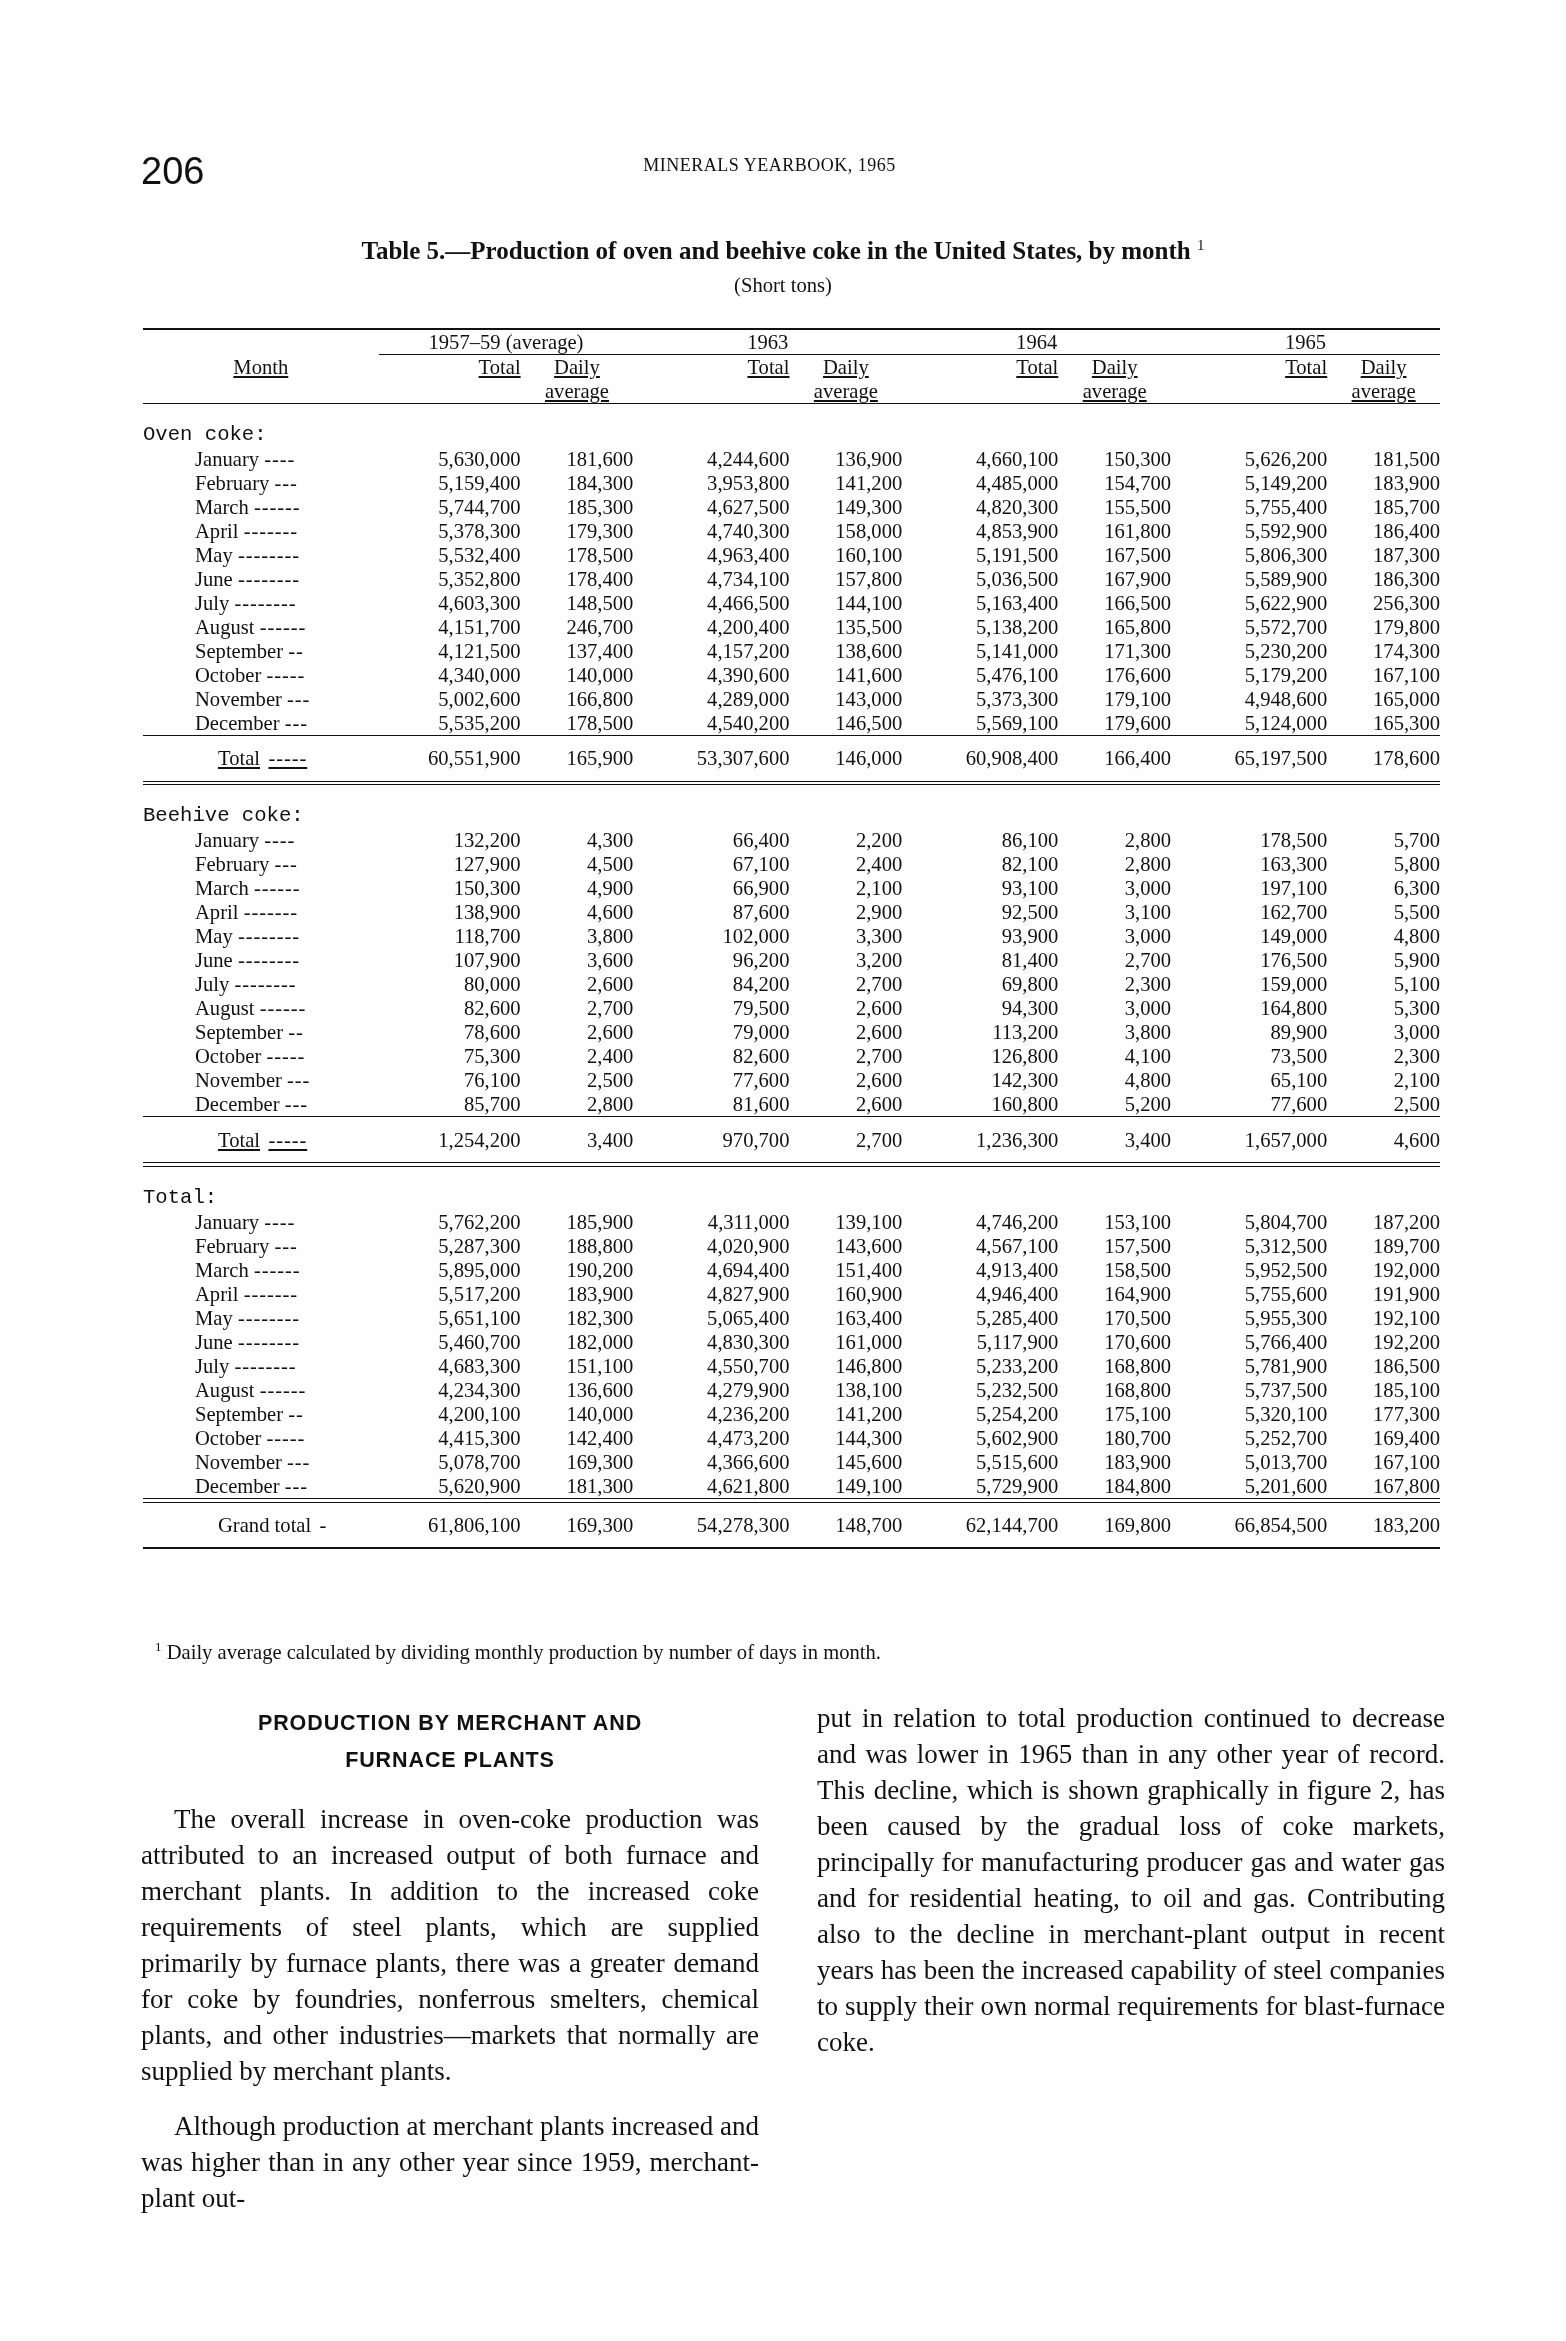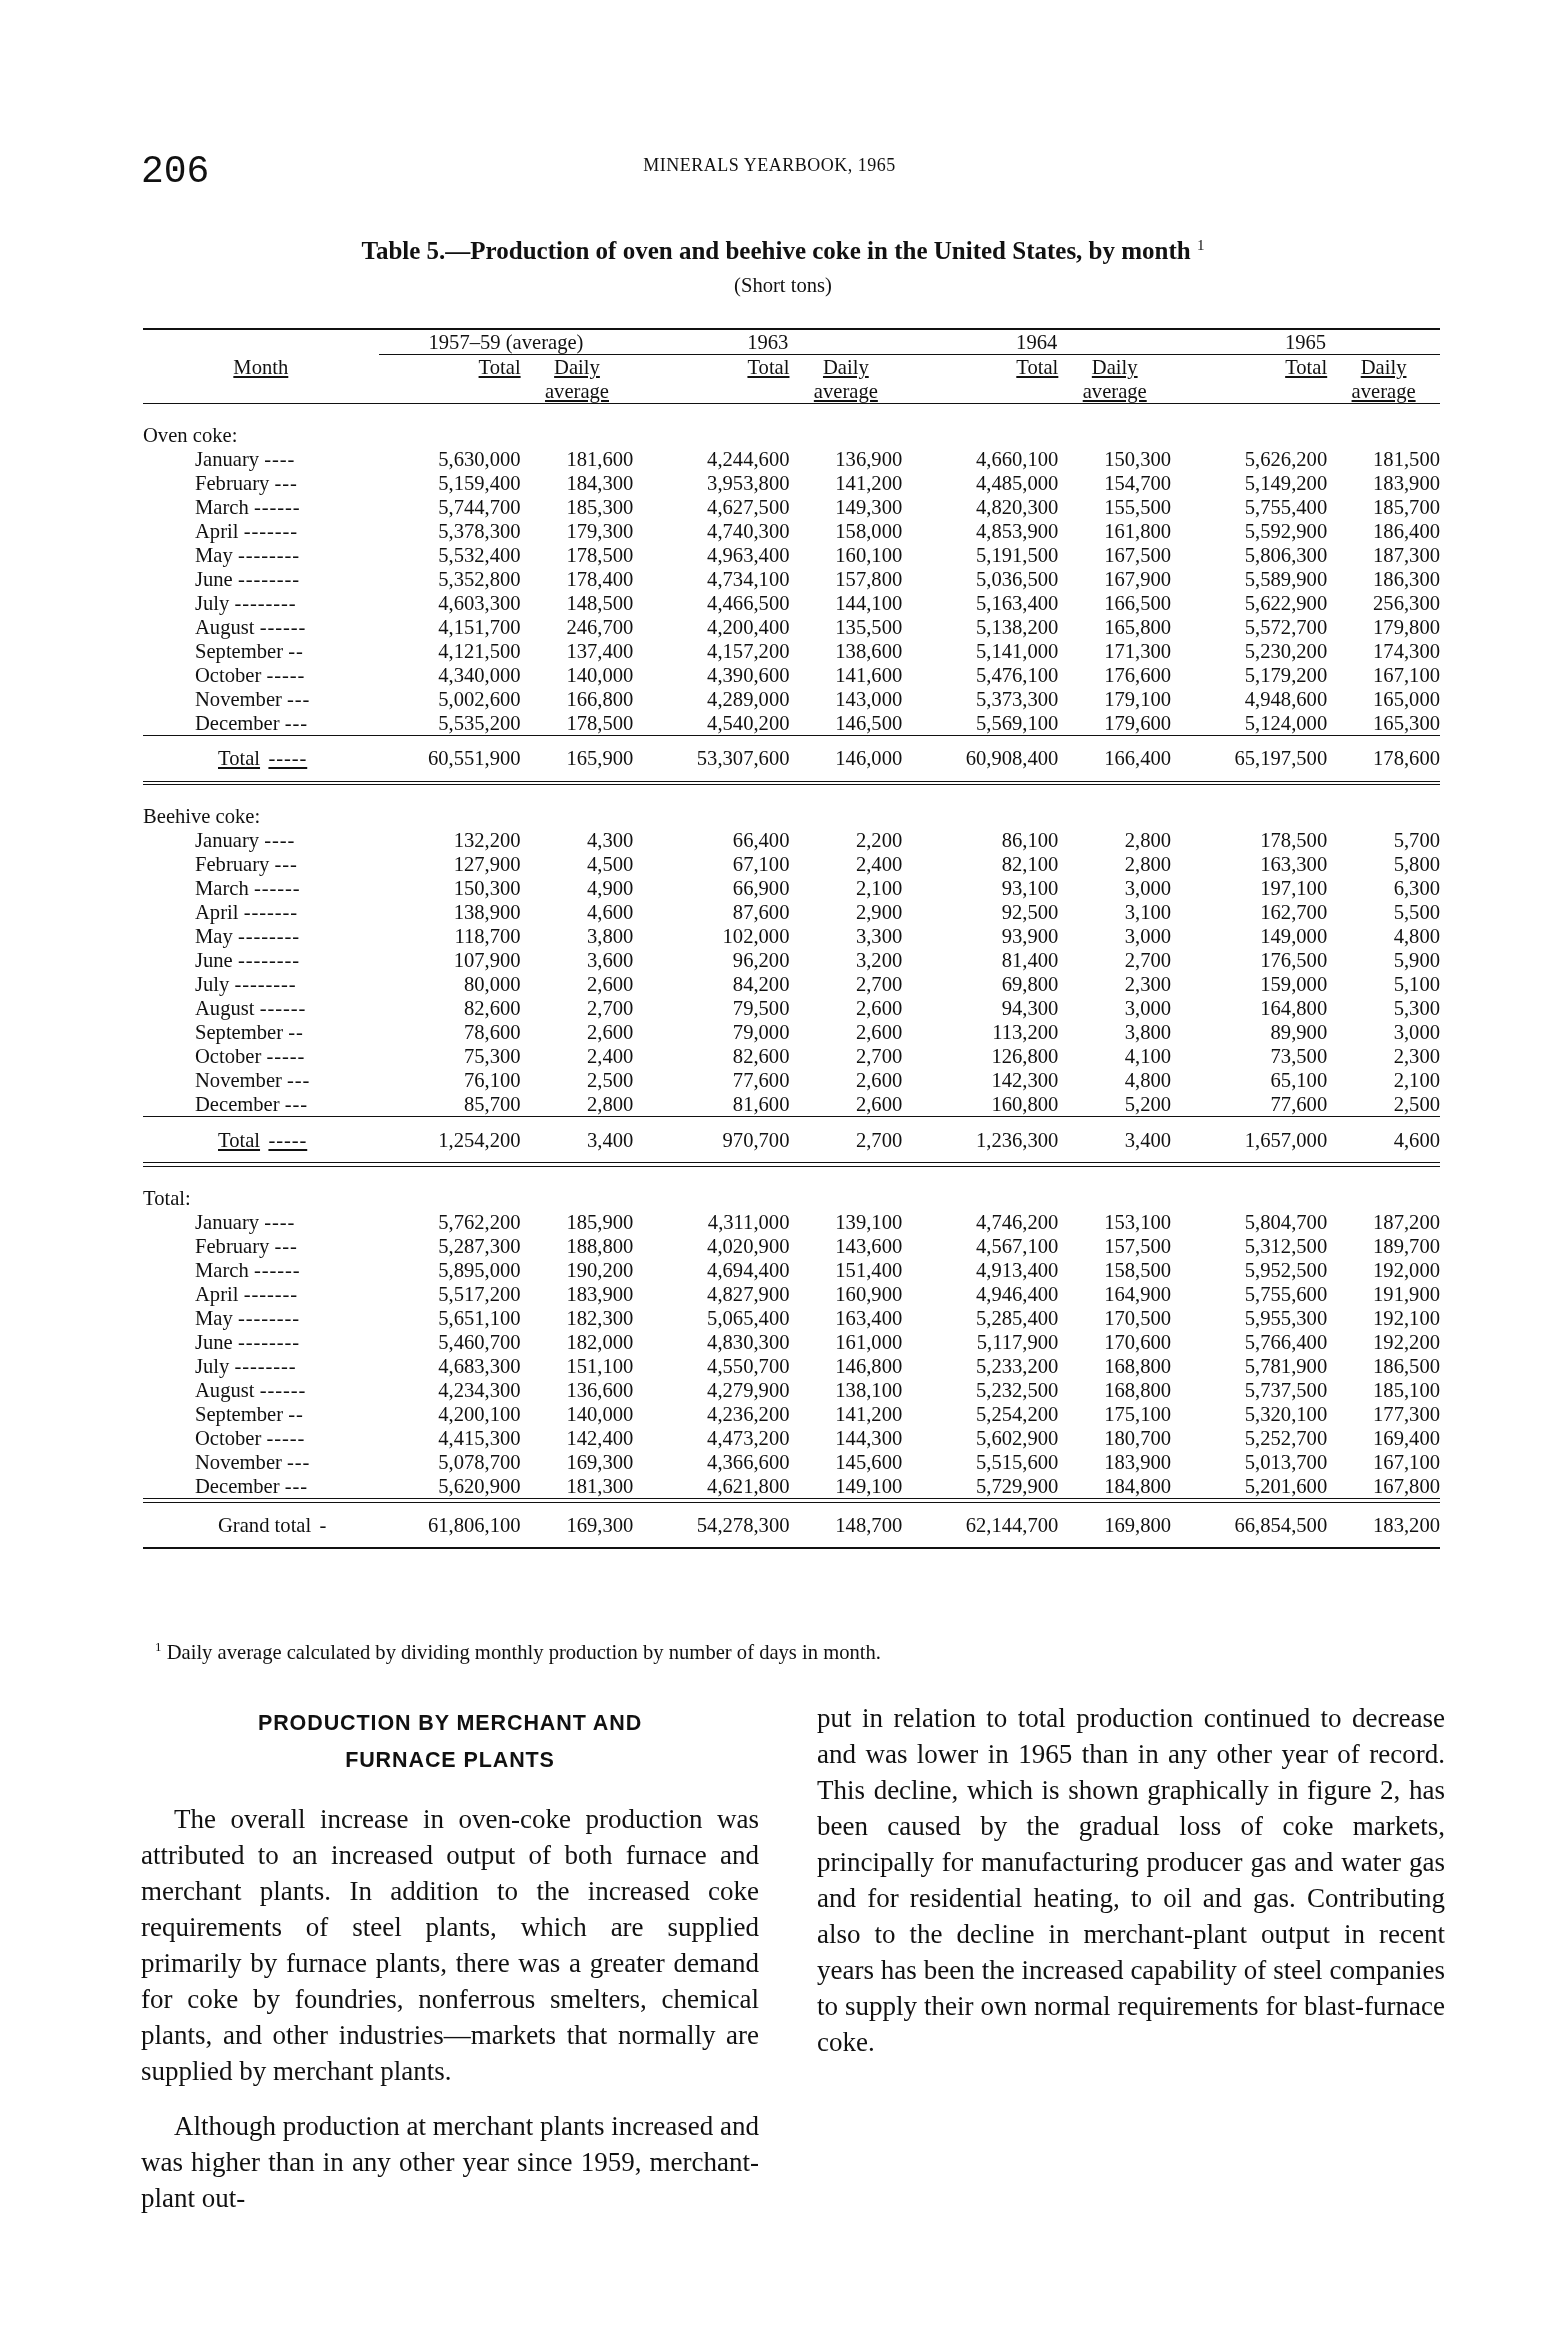--- a/index.html
+++ b/index.html
@@ -1,34 +1,34 @@
 <!DOCTYPE html>
 <html style="font-size:7.5px"><head>
 <meta charset="utf-8">
 <style>
   html, body { margin: 0; padding: 0; background: #ffffff; }
   body { width: 1566px; height: 2529px; position: relative; overflow: hidden; color: #111; font-family: "Liberation Serif", "DejaVu Serif", serif; }
   .abs { position: absolute; }
-  #page-number { left: 141px; top: 150px; font-size: 38px; font-family: Liberation Mono, monospace; }
+  #page-number { left: 141px; top: 150px; font-size: 38px; font-family: Liberation Sans, sans-serif; }
   #running-head { left: 0; width: 1539px; top: 155px; text-align: center; font-size: 18px; letter-spacing: 0.5px; }
   #table-title { left: 0; width: 1566px; top: 237px; text-align: center; font-size: 25px; font-weight: bold; }
   #table-title sup { font-size: 15px; font-weight: normal; }
   #table-unit { left: 0; width: 1566px; top: 274px; text-align: center; font-size: 20.6px; }
 
   #data-table { left: 143px; top: 328px; width: 1297px; border-collapse: collapse; font-size: 20.6px; line-height: 24px; }
   #data-table td, #data-table th { padding: 0; font-weight: normal; white-space: nowrap; }
   #data-table .num { text-align: right; }
   .rule-top td { border-top: 2.3px solid #111; height: 0; }
   .year-row th { padding-top: 9.4px; padding-bottom: 6.6px; text-align: center; }
   .year-row th.yr { border-bottom: 1.4px solid #111; }
   .sub-row th { padding-top: 6.6px; padding-bottom: 11.2px; vertical-align: top; text-align: center; border-bottom: 1.9px solid #111; text-decoration: underline; }
   .sub-row th.tot { text-align: right; padding-right: 14px; }
   .month-col { width: 234px; text-align: left; }
   .month-head { text-align: center !important; }
-  .section-label td { padding-top: 19px !important; }
+  .section-label td { padding-top: 19px !important; font-family: Liberation Mono, monospace; }
   .month-name { padding-left: 52px !important; }
   .dots { letter-spacing: 0.9px; }
   .total-row td { padding-top: 10.3px !important; padding-bottom: 10.3px !important; }
   .rule-single td { border-top: 1.4px solid #111; height: 0; }
   .rule-double td { border-top: 1.4px solid #111; height: 2.8px; border-bottom: 1.4px solid #111; }
   .rule-bottom td { border-top: 2.3px solid #111; height: 0; }
   .total-label { padding-left: 75px !important; text-decoration: underline; }
   .grand-label { padding-left: 75px !important; }
   .c1 { width: 141px; } .c2 { width: 112px; } .c3 { width: 155px; } .c4 { width: 112px; }
   .c5 { width: 155px; } .c6 { width: 112px; } .c7 { width: 155px; } .c8 { width: 112px; }

